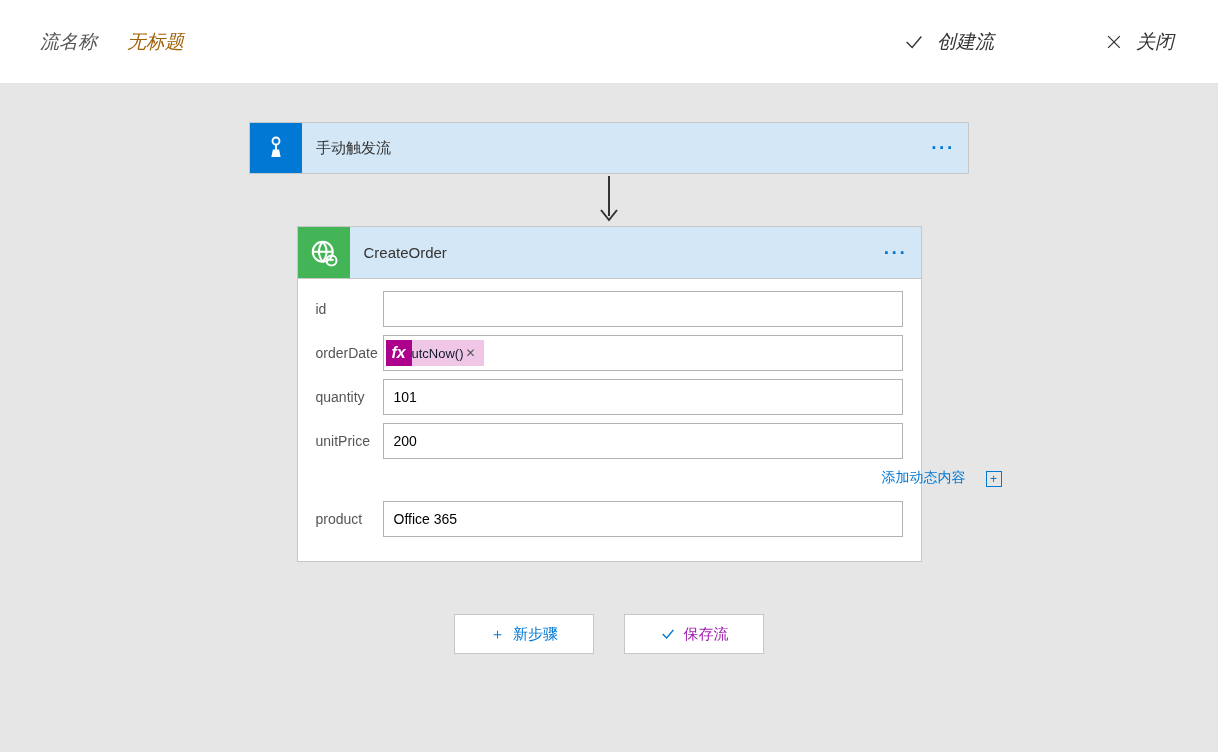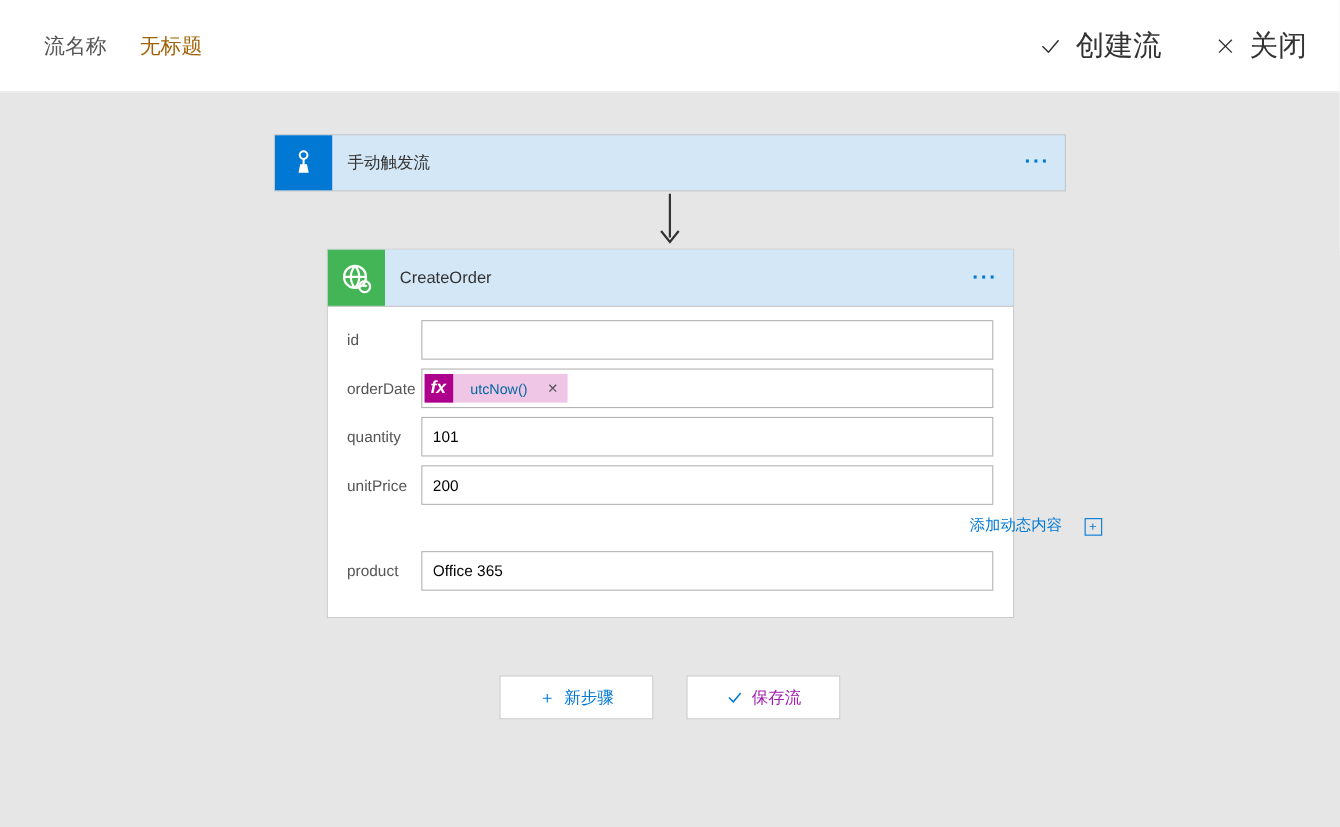--- a/index.html
+++ b/index.html
@@ -1,40 +1,40 @@
 <!DOCTYPE html>
 <html><head>
 <meta charset="utf-8">
 <style>
   * { box-sizing: border-box; margin: 0; padding: 0; }
   body { font-family: "Segoe UI", "Microsoft YaHei", sans-serif; background: #fff; color: #333; font-size: 14px; }
-  .topbar { display:flex; align-items:center; justify-content:space-between; height:84px; padding:0 30px 0 40px; border-bottom:1px solid #e5e5e5; }
+  .topbar { display:flex; align-items:center; justify-content:space-between; height:84px; padding:0 44px 0 40px; border-bottom:1px solid #e5e5e5;font-style:italic; }
   .topbar-left { display:flex; align-items:center; gap:30px; font-size:19px; color:#555; }
   .flow-title { color:#a16207; }
-  .topbar-right { display:flex; align-items:center; gap:48px; font-size:26px; color:#333; }
+  .topbar-right { display:flex; align-items:center; gap:110px; font-size:19px; color:#333; }
   .topbar-btn { display:flex; align-items:center; gap:12px; cursor:pointer; }
   .canvas { background:#e6e6e6; min-height:668px; padding:38px 0 60px; display:flex; flex-direction:column; align-items:center; }
   .card { width:720px; background:#fff; border:1px solid #c7c7c7; }
   .trigger-card { display:flex; align-items:stretch; height:52px; background:#d4e7f6; }
   .trigger-icon { width:52px; background:#0078d4; display:flex; align-items:center; justify-content:center; }
   .trigger-body { flex:1; display:flex; align-items:center; padding-left:14px; font-size:15px; color:#333; }
   .card-menu { width:50px; display:flex; align-items:center; justify-content:center; color:#0078d4; letter-spacing:1.5px; font-size:19px; font-weight:bold; cursor:pointer; }
   .arrow { margin:2px 0 2px; }
   .action-card { width:625px; background:#fff; border:1px solid #c7c7c7; }
   .action-header { display:flex; align-items:stretch; height:52px; background:#d4e7f6; border-bottom:1px solid #c7c7c7;}
   .action-icon { width:52px; background:#44b556; display:flex; align-items:center; justify-content:center; }
   .action-body { padding:10px 18px 8px; }
   .form-row { display:flex; align-items:center; min-height:40px; margin-bottom:4px;}
   .form-label { width:166px; color:#555; font-size:14px;}
   .form-input-wrap { flex:1; }
   .form-input { width:520px; height:36px; border:1px solid #b3b3b3; padding:0 10px; font-size:14px; font-family:inherit; }
   .token-input { width:520px; min-height:36px; border:1px solid #b3b3b3; display:flex; align-items:center; padding:2px;}
   .token { display:flex; align-items:center; height:26px; background:#f0c6e6; }
   .token-fx { width:26px; height:26px; background:#ad008c; color:#fff; display:flex; align-items:center; justify-content:center; font-style:italic; font-size:16px; font-weight:bold;}
-  .token-text { padding:0 16px; font-size:13px; color:#0369a1;}
+  .token-text { padding:0 0; font-size:13px; color:#0f172a;}
   .token-x { padding:0 8px 0 2px; cursor:pointer; color:#555; font-size:12px;}
   .dyn-content-row{ display:flex; justify-content:flex-end; width:686px; padding:4px 0 12px;}
   .dyn-link { color:#0078d4; font-size:14px; display:flex; align-items:flex-end; gap:20px; cursor:pointer;}
   .dyn-icon{ width:16px; height:16px; border:1px solid #0078d4; display:flex; align-items:center; justify-content:center; font-size:12px; line-height:1; color:#0078d4;}
   .bottom-buttons{ display:flex; gap:30px; margin-top:52px;}
   .bottom-btn{ width:140px; height:40px; border:1px solid #c7c7c7; background:#fff; display:flex; align-items:center; justify-content:center; gap:8px; font-size:15px; cursor:pointer;}
   .bottom-btn.new{ color:#0078d4;}
   .bottom-btn.save{ color:#a21caf;}
   svg { display:block; }
 </style>

